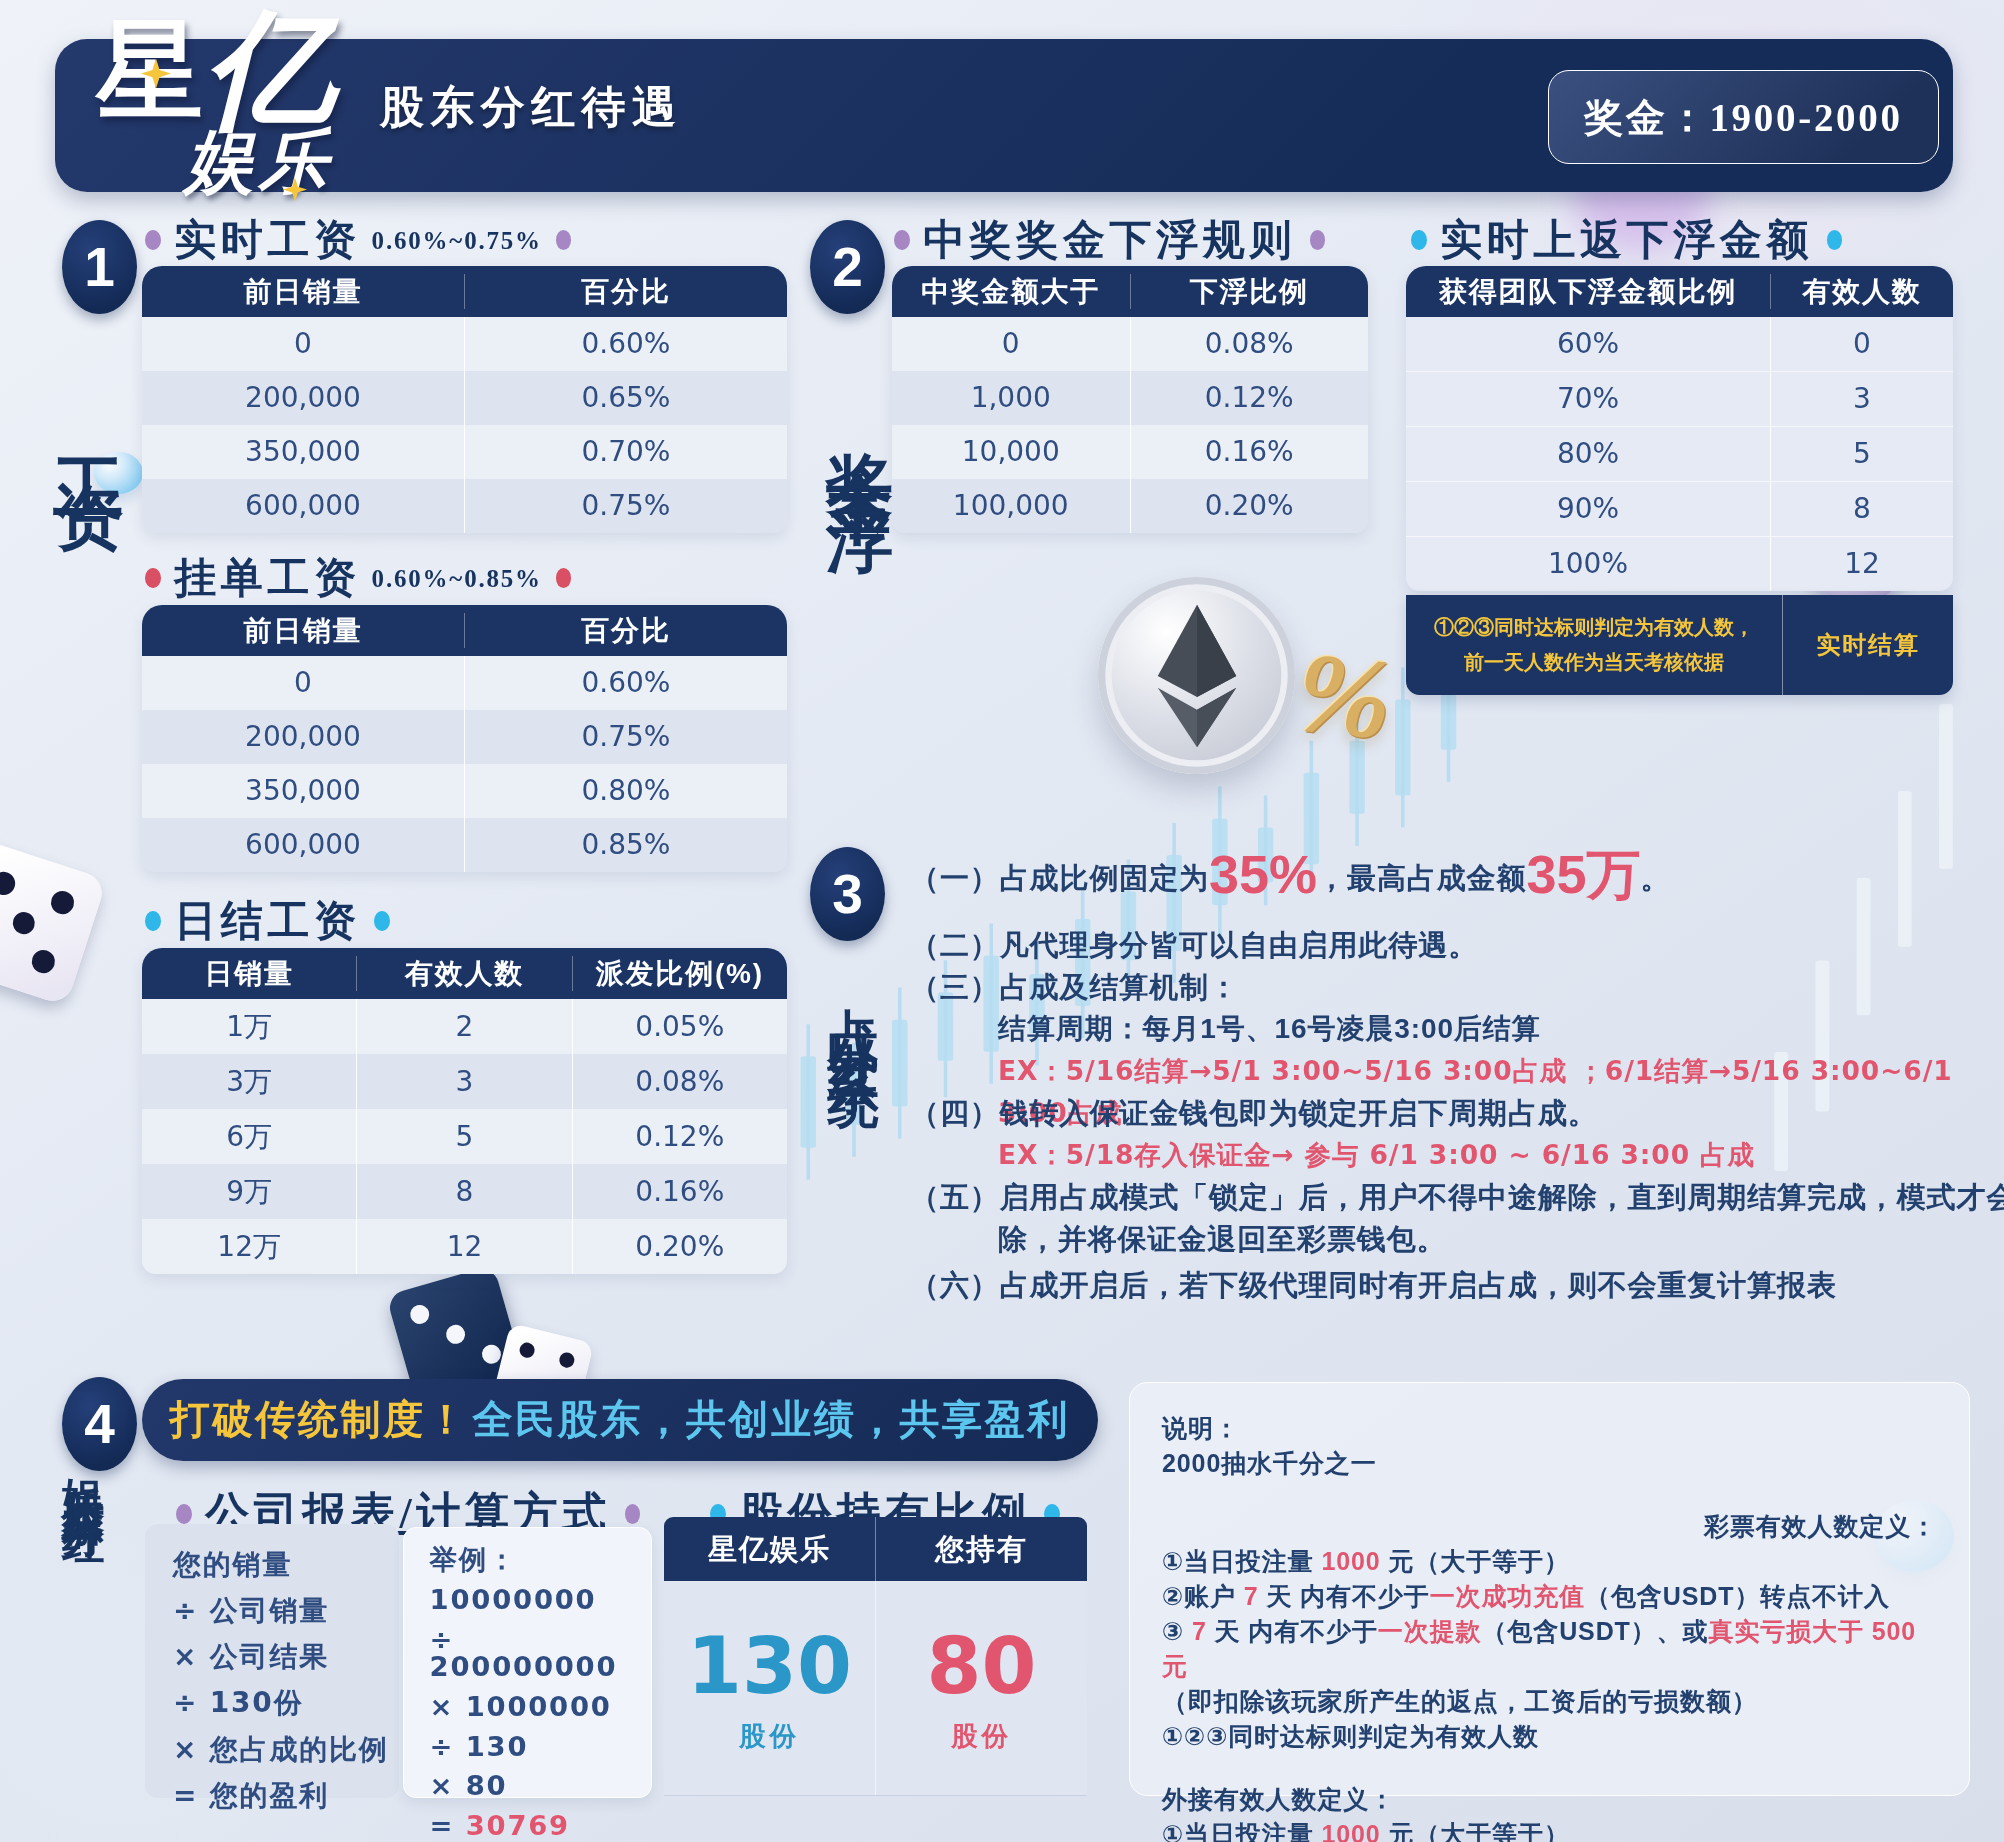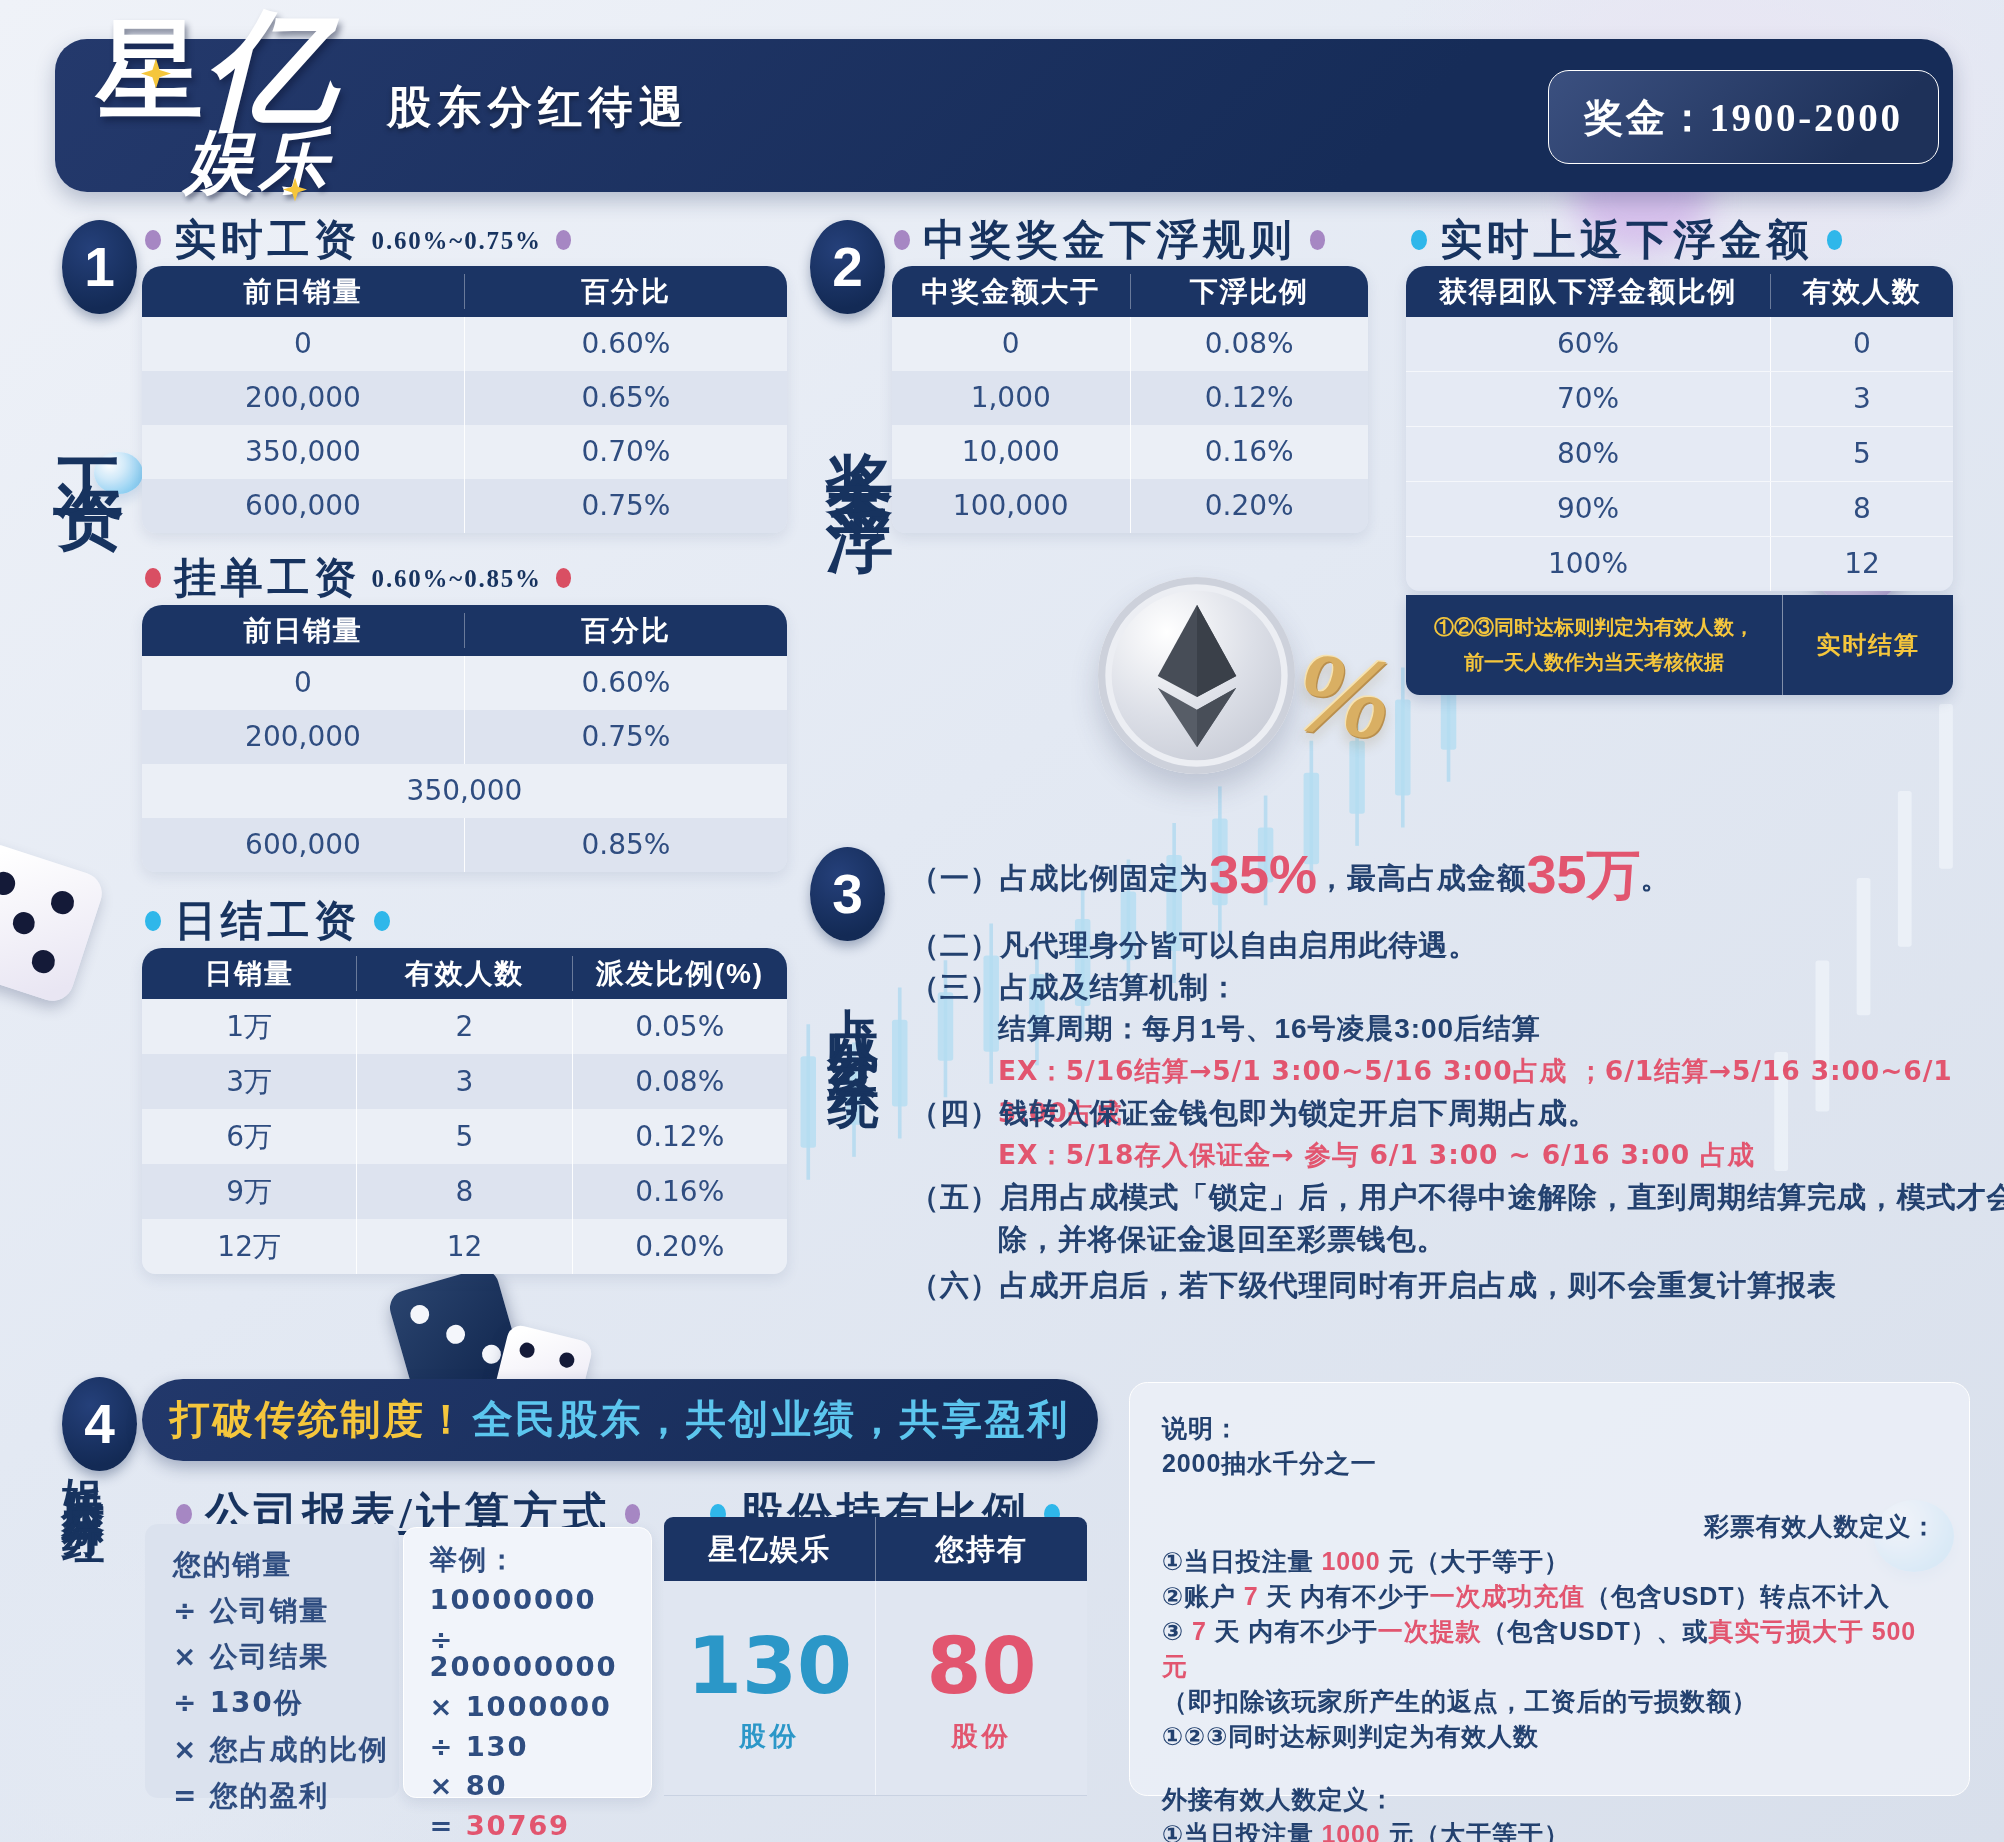--- a/index.html
+++ b/index.html
@@ -7,21 +7,21 @@
     font-family:"Liberation Sans","DejaVu Sans",sans-serif;
     background:
       radial-gradient(595px 412px at 86% 6%, #e9e4f3 0%, rgba(233,228,243,0) 60%),
       radial-gradient(686px 503px at 6% 94%, #e3e9f3 0%, rgba(227,233,243,0) 55%),
       linear-gradient(145deg,#eff2f8 0%,#e3e9f3 45%,#d8dfeb 100%);}
   :root{--navy:#1b3464;--head:#1b3464;--pink:#e2556f;--cyan:#2fb7ea;--purple:#a687c3;
         --yellow:#f5c63c;--teal:#2b97c8;--bannercyan:#5cc6ee;--reddot:#d94f63;--txt:#2f4d80;}
   
   .header{position:absolute;left:55px;top:39px;width:1898px;height:153px;border-radius:32px;
     background:linear-gradient(135deg,#24396c 0%,#162c58 70%);box-shadow:0 8.2px 20.6px rgba(24,42,88,.25);}
-  .hdr-title{position:absolute;left:380px;top:86px;color:#fff;font:900 44px/1 "Liberation Serif","DejaVu Serif",serif;letter-spacing:6.4px;text-shadow:0 2.7px 5.5px rgba(0,0,0,.35);margin-left:7px;}
+  .hdr-title{position:absolute;left:380px;top:86px;color:#fff;font:900 44px/1 "Liberation Serif","DejaVu Serif",serif;letter-spacing:6.4px;text-shadow:0 2.7px 5.5px rgba(0,0,0,.35);}
   .badge{position:absolute;left:1548px;top:70px;width:389px;height:92px;border:1.8px solid #fff;border-radius:21px;
     background:linear-gradient(135deg,#3b5080 0%,#1e3159 80%);display:flex;align-items:center;justify-content:center;
     color:#fff;font:700 39px/1 "Liberation Serif","DejaVu Serif",serif;letter-spacing:2.7px;}
   .logo{position:absolute;left:87px;top:4.6px;width:293px;height:197px;color:#fff;font-family:"Liberation Serif","DejaVu Serif",serif;font-weight:900;}
   .logo-a{position:absolute;left:9.1px;top:13.7px;font-size:107px;line-height:1;text-shadow:2.7px 4.6px 6.4px rgba(10,20,50,.45);}
   .logo-b{position:absolute;left:117px;top:0px;font-size:130px;line-height:1;font-style:italic;text-shadow:2.7px 4.6px 6.4px rgba(10,20,50,.45);}
   .logo-c{position:absolute;left:98px;top:123px;font-size:69px;line-height:1;font-style:italic;letter-spacing:4.6px;text-shadow:2.3px 3.7px 5.5px rgba(10,20,50,.45);}
   .star{position:absolute;background:var(--yellow);clip-path:polygon(50% 0,62% 38%,100% 50%,62% 62%,50% 100%,38% 62%,0 50%,38% 38%);}
   .sp{position:absolute;border-radius:50%;}
   
@@ -269,20 +269,21 @@
         <div class="tbl-row">
           <span>0</span>
           <span>0.60%</span>
         </div>
         <div class="tbl-row">
           <span>200,000</span>
           <span>0.75%</span>
         </div>
         <div class="tbl-row">
           <span>350,000</span>
+          <span>0.80%</span>
         </div>
         <div class="tbl-row">
           <span>600,000</span>
           <span>0.85%</span>
         </div>
       </div>
     </div>
 
   <div class="sec-title" style="left:145px;top:900px;">
     <span class="dot" style="background:var(--cyan);"></span>

